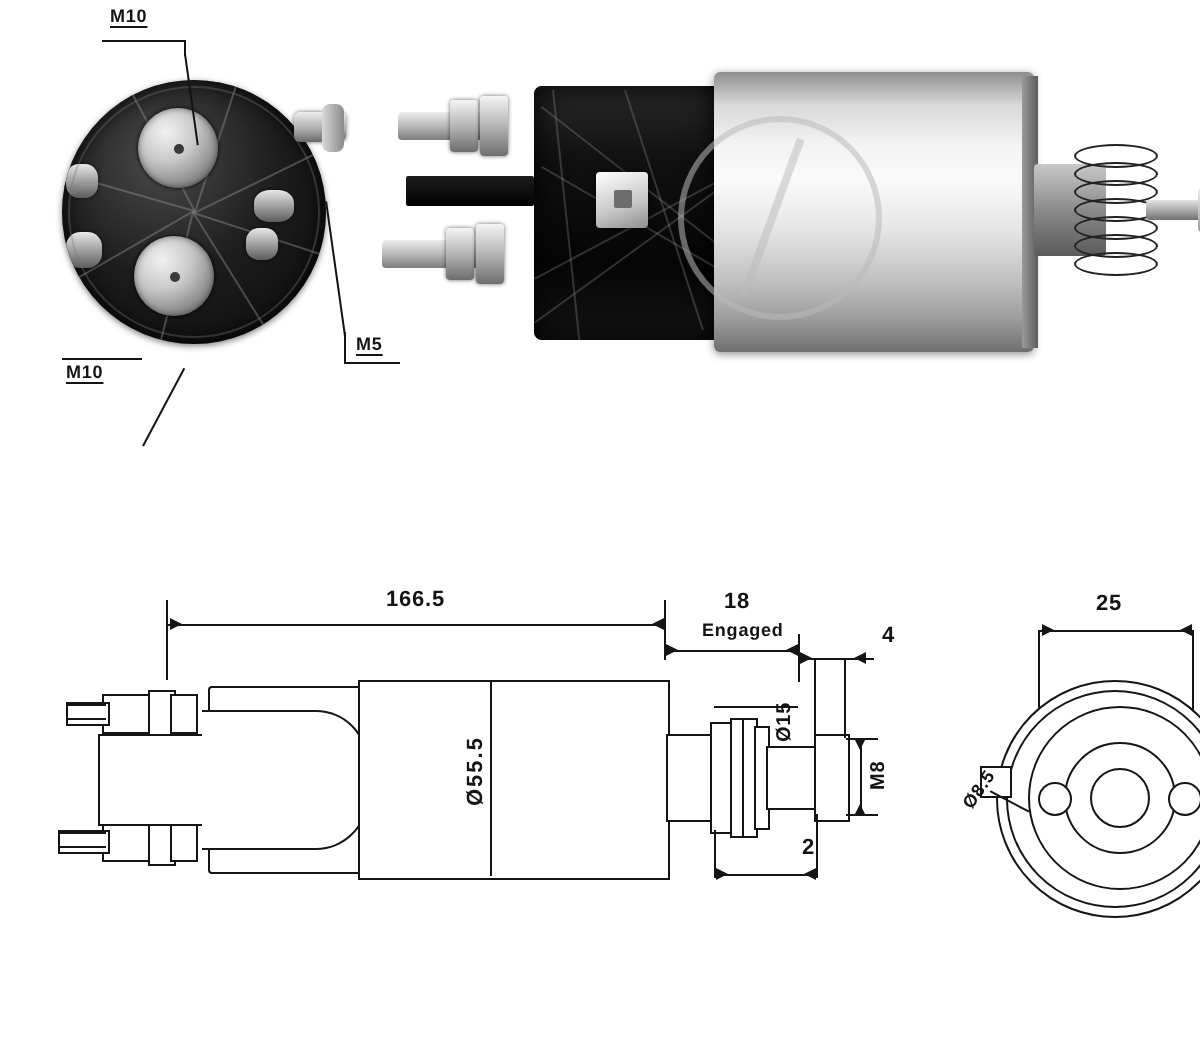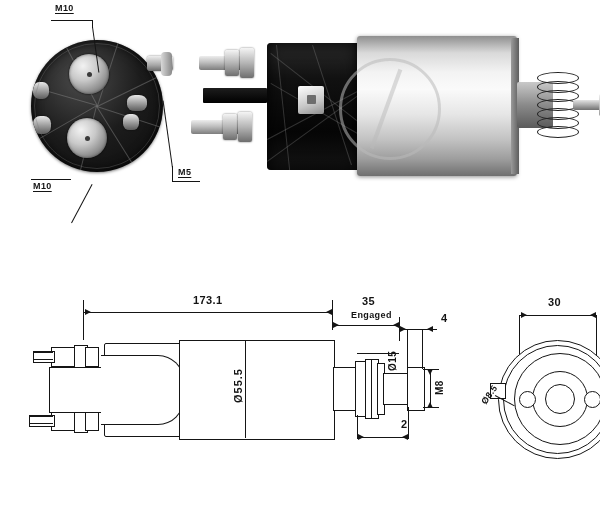--- a/index.html
+++ b/index.html
@@ -193,28 +193,28 @@
         <i style="top:36px;"></i>
         <i style="top:45px;"></i>
       <i style="top:54px;"></i>
     </div>
     <div class="shaft"></div>
     <div class="shaftCap"></div>
   </div>
 
   <div class="draw">
 
-    <div class="lbl" style="left:172px;top:40px;font-size:11px;">173.1</div>
+    <div class="lbl" style="left:172px;top:40px;font-size:11px;">166.5</div>
     <div class="dl dh" style="left:62px;top:57px;width:250px;"></div>
     <div class="dl dv" style="left:62px;top:45px;height:40px;"></div>
     <div class="dl dv" style="left:311px;top:45px;height:30px;"></div>
     <div class="arrow arR" style="left:64px;top:54px;"></div>
     <div class="arrow arL" style="left:305px;top:54px;"></div>
 
-    <div class="lbl" style="left:341px;top:41px;font-size:11px;">35</div>
+    <div class="lbl" style="left:341px;top:41px;font-size:11px;">18</div>
     <div class="lbl" style="left:330px;top:56px;font-size:9px;">Engaged</div>
     <div class="dl dh" style="left:311px;top:70px;width:68px;"></div>
     <div class="dl dv" style="left:378px;top:62px;height:24px;"></div>
     <div class="arrow arR" style="left:312px;top:67px;"></div>
     <div class="arrow arL" style="left:372px;top:67px;"></div>
 
     <div class="box" style="left:83px;top:88px;width:80px;height:28px;border-radius:2px 0 0 2px;"></div>
     <div class="box" style="left:30px;top:92px;width:24px;height:18px;"></div>
     <div class="box" style="left:53px;top:90px;width:12px;height:22px;"></div>
     <div class="box" style="left:64px;top:92px;width:12px;height:18px;"></div>
@@ -268,21 +268,21 @@
     <div class="dl dh" style="left:402px;top:114px;width:16px;"></div>
     <div class="dl dh" style="left:402px;top:152px;width:16px;"></div>
 
     <div class="lbl" style="left:380px;top:164px;font-size:11px;">2</div>
     <div class="dl dh" style="left:336px;top:182px;width:52px;"></div>
     <div class="dl dv" style="left:336px;top:160px;height:24px;"></div>
     <div class="dl dv" style="left:387px;top:152px;height:32px;"></div>
     <div class="arrow arR" style="left:337px;top:179px;"></div>
     <div class="arrow arL" style="left:381px;top:179px;"></div>
 
-    <div class="lbl" style="left:527px;top:42px;font-size:11px;">30</div>
+    <div class="lbl" style="left:527px;top:42px;font-size:11px;">25</div>
     <div class="dl dh" style="left:498px;top:60px;width:78px;"></div>
     <div class="dl dv" style="left:498px;top:60px;height:56px;"></div>
     <div class="dl dv" style="left:575px;top:60px;height:56px;"></div>
     <div class="arrow arR" style="left:500px;top:57px;"></div>
     <div class="arrow arL" style="left:569px;top:57px;"></div>
 
     <div class="circ" style="left:477px;top:85px;width:117px;height:117px;"></div>
     <div class="circ" style="left:482px;top:90px;width:107px;height:107px;"></div>
     <div class="circ" style="left:493px;top:98px;width:90px;height:90px;"></div>
     <div class="circ" style="left:511px;top:116px;width:54px;height:54px;"></div>

